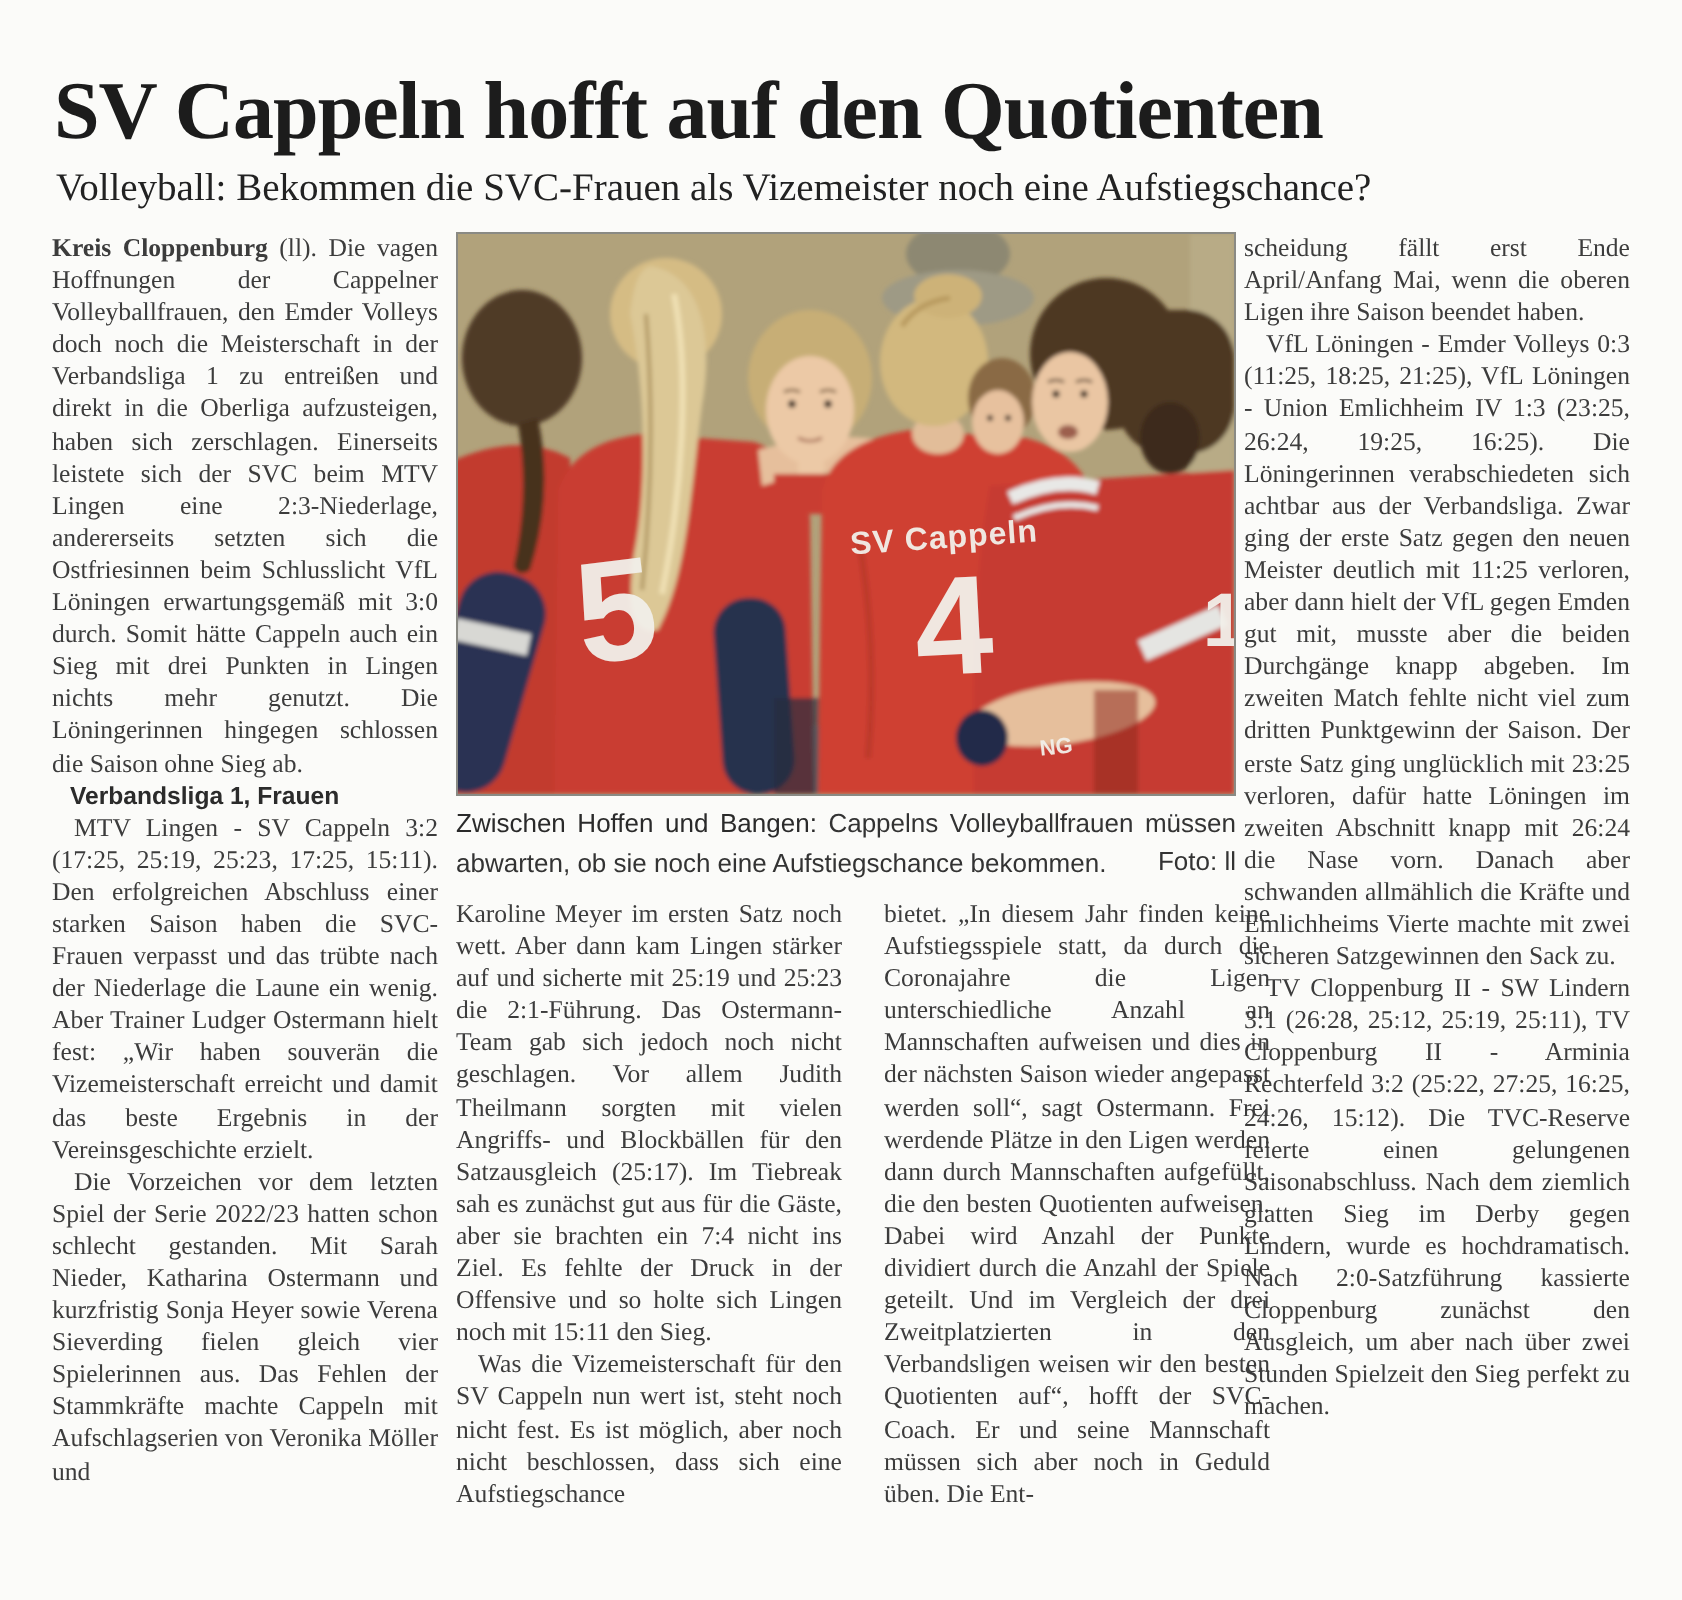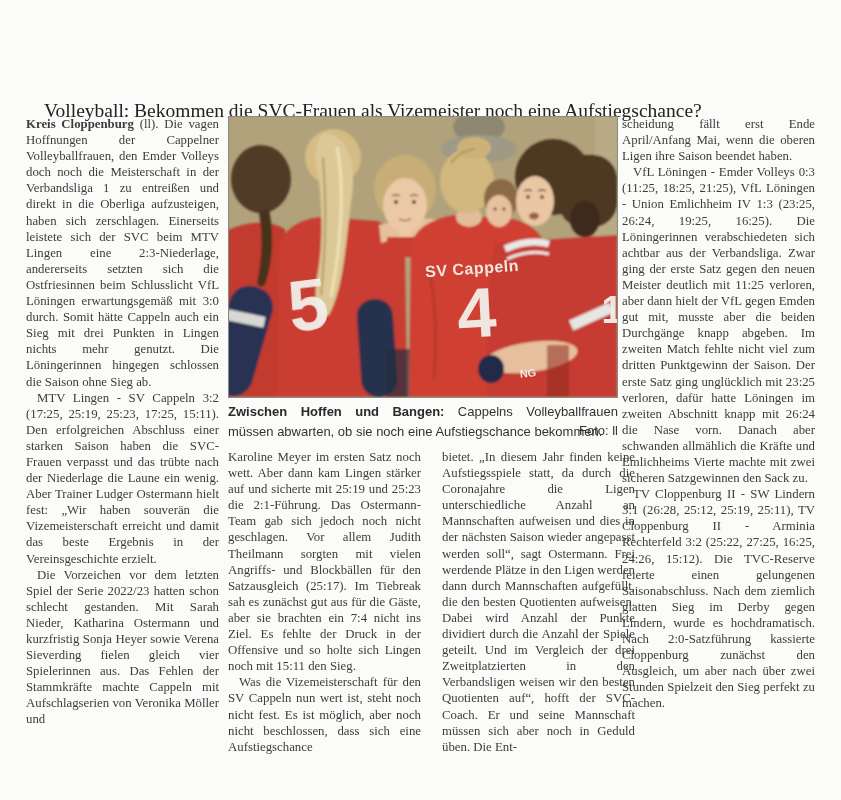--- a/index.html
+++ b/index.html
@@ -9,21 +9,21 @@
     color:#3b3b3b;overflow:hidden;
   }
   .page{position:relative;width:841px;height:800px;overflow:hidden;}
 
   .headline{
     position:absolute;left:27px;top:31px;margin:0;
     font-size:41px;font-weight:700;color:#1c1c1c;letter-spacing:-0.5px;
     white-space:nowrap;font-family:"Liberation Serif","DejaVu Serif",serif;
   }
   .subheadline{
-    position:absolute;left:28px;top:84px;margin:16px;
+    position:absolute;left:28px;top:84px;margin:0;
     font-size:19.5px;font-weight:400;color:#222;white-space:nowrap;
   }
 
   .col{
     position:absolute;width:193px;
     font-size:12.8px;line-height:16.1px;text-align:justify;
     color:#3c3c3c;hyphens:auto;-webkit-hyphens:auto;
   }
   .col p{margin:0;}
   .col p.indent{text-indent:11px;}
@@ -42,32 +42,34 @@
     position:absolute;left:228px;top:116px;width:390px;height:282px;margin:0;
     border:1px solid #8a8a84;box-sizing:border-box;background:#b1a27b;
   }
   .photo svg{display:block;}
 
   .caption{
     position:absolute;left:228px;top:402px;width:390px;
     font-family:"Liberation Sans","DejaVu Sans",sans-serif;
     font-size:13px;line-height:19.5px;color:#333;text-align:justify;
   }
-  .cap-lead{font-weight:700;color:#2a2a2a;}
+  .cap-lead{font-weight:400;color:#2a2a2a;}
   .credit{position:absolute;right:0;bottom:1px;font-size:13px;color:#333;}
 </style>
 </head>
 <body>
 
 <div class="page">
 
+  <h1 class="headline">SV Cappeln hofft auf den Quotienten</h1>
   <h2 class="subheadline">Volleyball: Bekommen die SVC-Frauen als Vizemeister noch eine Aufstiegschance?</h2>
 
   <div class="col" id="col1">
     <p><span class="lead">Kreis Cloppenburg</span><span> (ll). Die vagen Hoffnungen der Cappelner Volleyballfrauen, den Emder Volleys doch noch die Meisterschaft in der Verbandsliga 1 zu entreißen und direkt in die Oberliga aufzusteigen, haben sich zerschlagen. Einerseits leistete sich der SVC beim MTV Lingen eine 2:3-Niederlage, andererseits setzten sich die Ostfriesinnen beim Schlusslicht VfL Löningen erwartungsgemäß mit 3:0 durch. Somit hätte Cappeln auch ein Sieg mit drei Punkten in Lingen nichts mehr genutzt. Die Löningerinnen hingegen schlossen die Saison ohne Sieg ab.</span></p>
+    <p class="subhead">Verbandsliga 1, Frauen</p>
     <p class="indent"><span>MTV Lingen - SV Cappeln 3:2 (17:25, 25:19, 25:23, 17:25, 15:11). Den erfolgreichen Abschluss einer starken Saison haben die SVC-Frauen verpasst und das trübte nach der Niederlage die Laune ein wenig. Aber Trainer Ludger Ostermann hielt fest: „Wir haben souverän die Vizemeisterschaft erreicht und damit das beste Ergebnis in der Vereinsgeschichte erzielt.</span></p>
     <p class="indent"><span>Die Vorzeichen vor dem letzten Spiel der Serie 2022/23 hatten schon schlecht gestanden. Mit Sarah Nieder, Katharina Ostermann und kurzfristig Sonja Heyer sowie Verena Sieverding fielen gleich vier Spielerinnen aus. Das Fehlen der Stammkräfte machte Cappeln mit Aufschlagserien von Veronika Möller und</span></p>
   </div>
 
   <figure class="photo">
     <svg width="388" height="280" viewBox="0 0 388 280">
       <defs>
         <filter id="soft" x="-10%" y="-10%" width="120%" height="120%">
             <feGaussianBlur stdDeviation="1.1"></feGaussianBlur>
           </filter>

